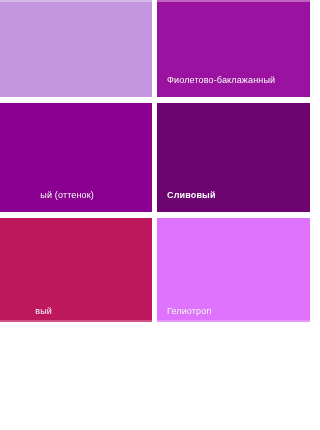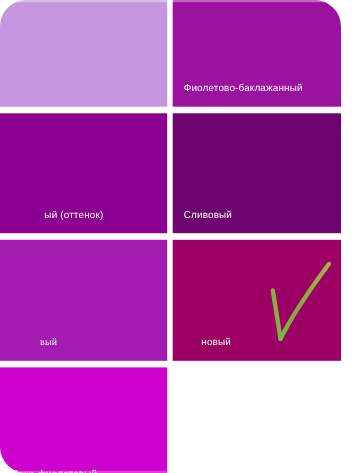--- a/index.html
+++ b/index.html
@@ -3,25 +3,24 @@
 <meta charset="utf-8">
 <style>
   html, body {
     margin: 0;
     padding: 0;
     background: #ffffff;
   }
   #screenshot {
     position: relative;
     width: 310px;
-    height: 430px;
+    height: 322px;
     overflow: hidden;
     background: #ffffff;
     font-family: "Liberation Sans", sans-serif;
-    border-radius: 24px;
   }
   .swatch-grid {
     position: absolute;
     left: 0;
     top: 0;
     width: 310px;
     height: 430px;
     display: grid;
     grid-template-columns: 152px 153px;
     grid-template-rows: 97px 109px 110px 114px;
@@ -94,28 +93,31 @@
     </div>
 
     <div class="swatch" style="background:#9C12A0;">
       <span class="swatch-label">Фиолетово-баклажанный</span>
     </div>
 
     <div class="swatch clipped-left wide-label" style="background:#8B0090;">
       <span class="swatch-label">ый (оттенок)</span>
     </div>
 
-    <div class="swatch" style="background:#6E0470;">
+    <div class="swatch" style="background:#6E0470;font-weight:bold;">
       <span class="swatch-label">Сливовый</span>
     </div>
 
-    <div class="swatch clipped-left" style="background:#a21caf;font-family:Liberation Serif, serif;">
+    <div class="swatch clipped-left" style="background:#be185d;">
       <span class="swatch-label">вый</span>
     </div>
 
+    <div class="swatch" style="background:#DF73FD;">
+      <span class="swatch-label">Гелиотроп</span>
+    </div>
 
     <div class="swatch clipped-left" style="background:#9C0064;">
       <span class="swatch-label">новый</span>
       <svg class="check-mark" viewBox="0 0 76 86">
         <defs>
           <linearGradient id="checkGrad" x1="0" y1="1" x2="1" y2="0">
             <stop offset="0%" stop-color="#6FBF3F"></stop>
             <stop offset="35%" stop-color="#86A83C"></stop>
             <stop offset="100%" stop-color="#A8B04A"></stop>
           </linearGradient>

